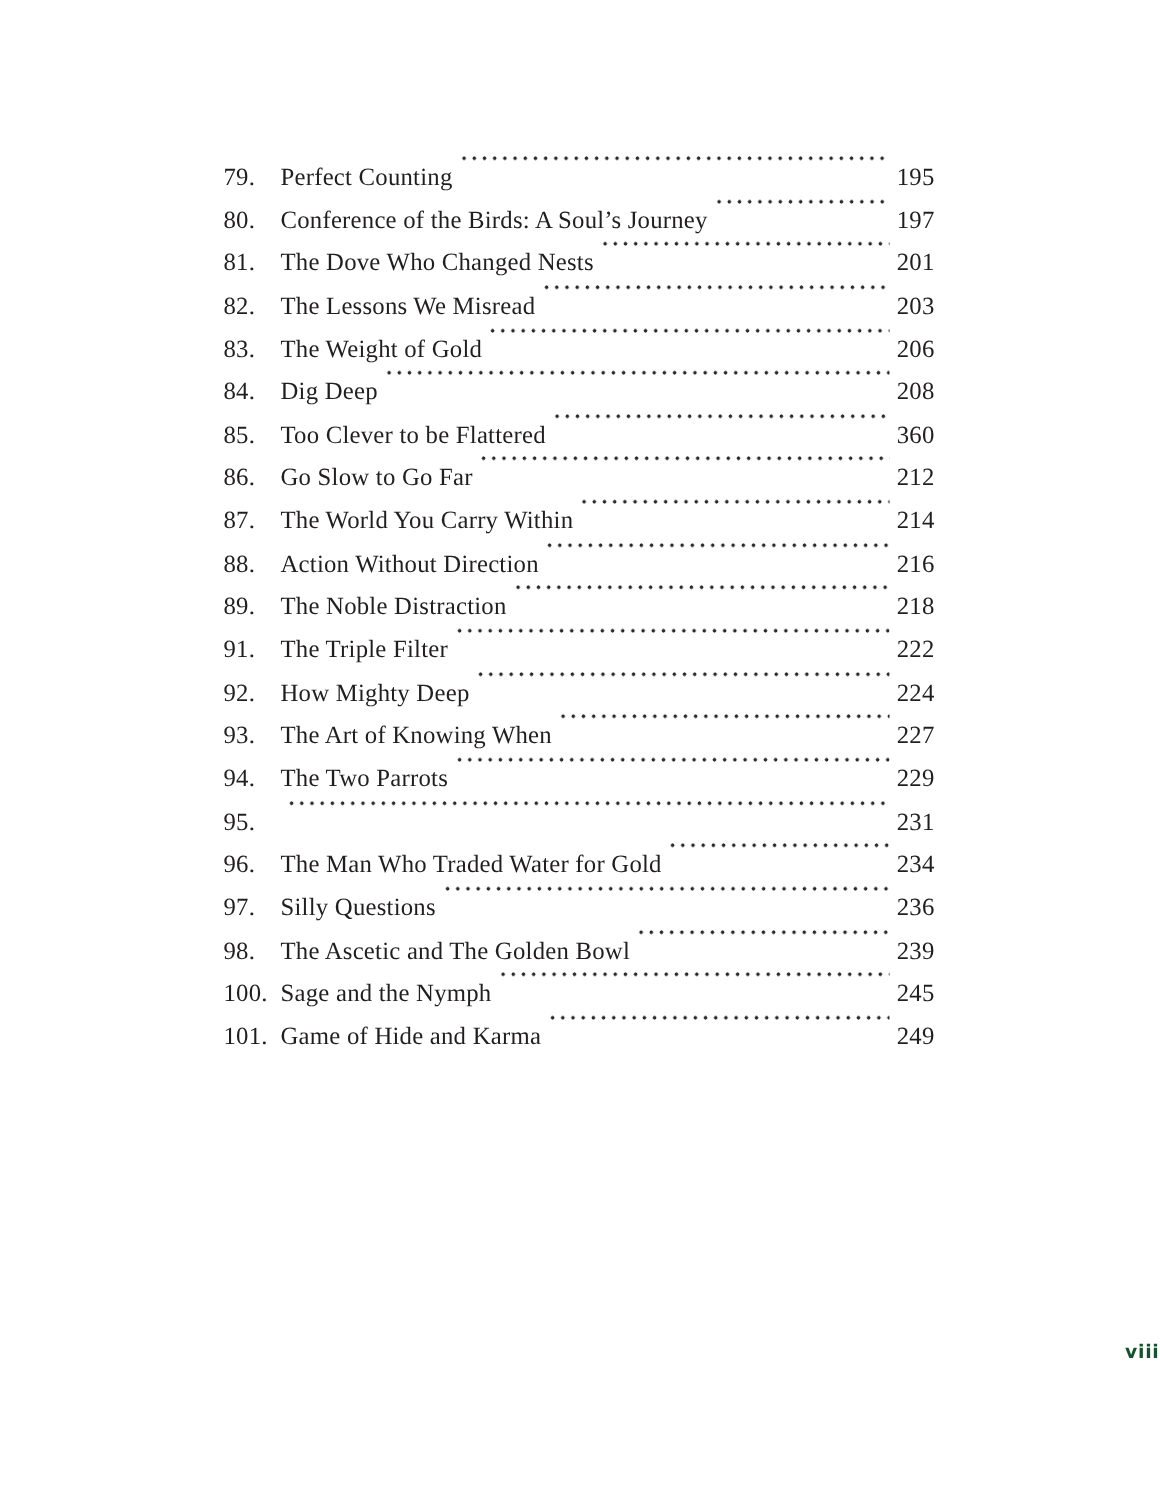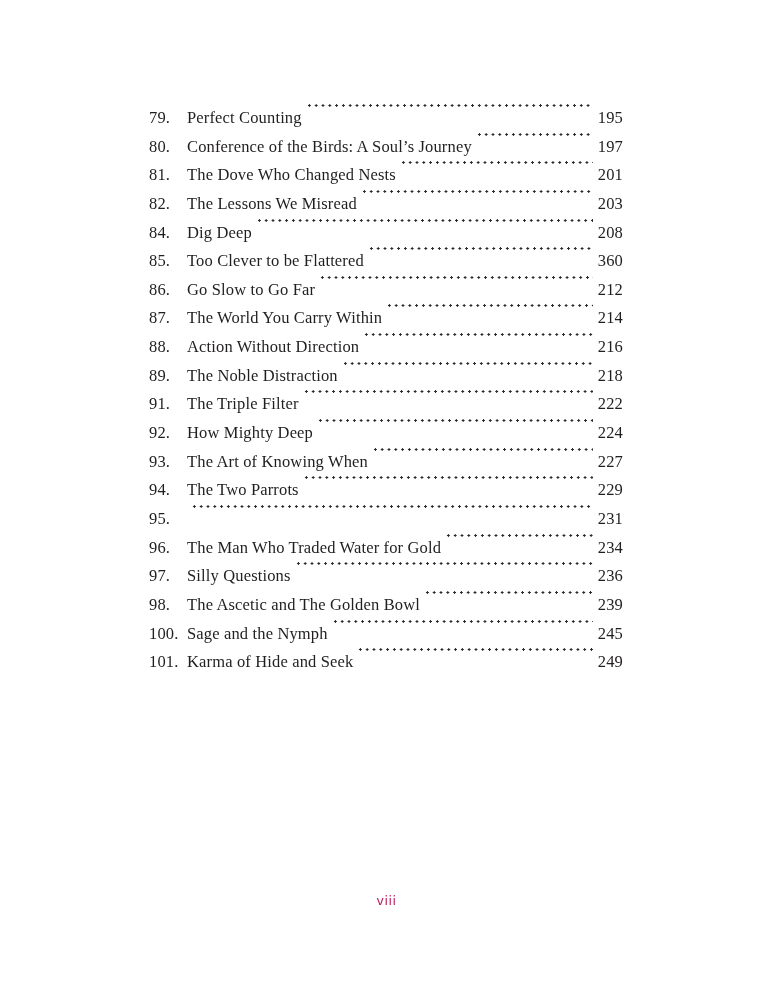--- a/index.html
+++ b/index.html
@@ -47,25 +47,26 @@
     background-position: left bottom;
   }
   .pagenum {
     flex: 0 0 auto;
   }
   .page-footer {
     position: absolute;
     left: 0;
     right: 0;
     top: 893px;
-    text-align: center;
+    text-align: right;
     font-family: "DejaVu Sans", sans-serif;
     font-size: 12.5px;
-    color: #be185d;
+    color: #14532d;
     letter-spacing: 0.5px;
+    font-weight: bold;
   }
 </style>
 </head>
 <body>
 
 <main class="toc" id="toc-list">
     <div class="toc-row">
       <span class="num">79.</span>
       <span class="title">Perfect Counting</span>
       <span class="leader"></span>
@@ -83,20 +84,26 @@
       <span class="leader"></span>
       <span class="pagenum">201</span>
     </div>
     <div class="toc-row">
       <span class="num">82.</span>
       <span class="title">The Lessons We Misread</span>
       <span class="leader"></span>
       <span class="pagenum">203</span>
     </div>
     <div class="toc-row">
+      <span class="num">83.</span>
+      <span class="title">The Weight of Gold</span>
+      <span class="leader"></span>
+      <span class="pagenum">206</span>
+    </div>
+    <div class="toc-row">
       <span class="num">84.</span>
       <span class="title">Dig Deep</span>
       <span class="leader"></span>
       <span class="pagenum">208</span>
     </div>
     <div class="toc-row">
       <span class="num">85.</span>
       <span class="title">Too Clever to be Flattered</span>
       <span class="leader"></span>
       <span class="pagenum">360</span>
@@ -173,21 +180,21 @@
       <span class="pagenum">239</span>
     </div>
     <div class="toc-row">
       <span class="num">100.</span>
       <span class="title">Sage and the Nymph</span>
       <span class="leader"></span>
       <span class="pagenum">245</span>
     </div>
     <div class="toc-row">
       <span class="num">101.</span>
-      <span class="title">Karma of Hide and Seek</span>
+      <span class="title">Game of Hide and Karma</span>
       <span class="leader"></span>
       <span class="pagenum">249</span>
     </div>
   </main>
 
 <footer class="page-footer">
   <span>viii</span>
 </footer>
 
 </body></html>

